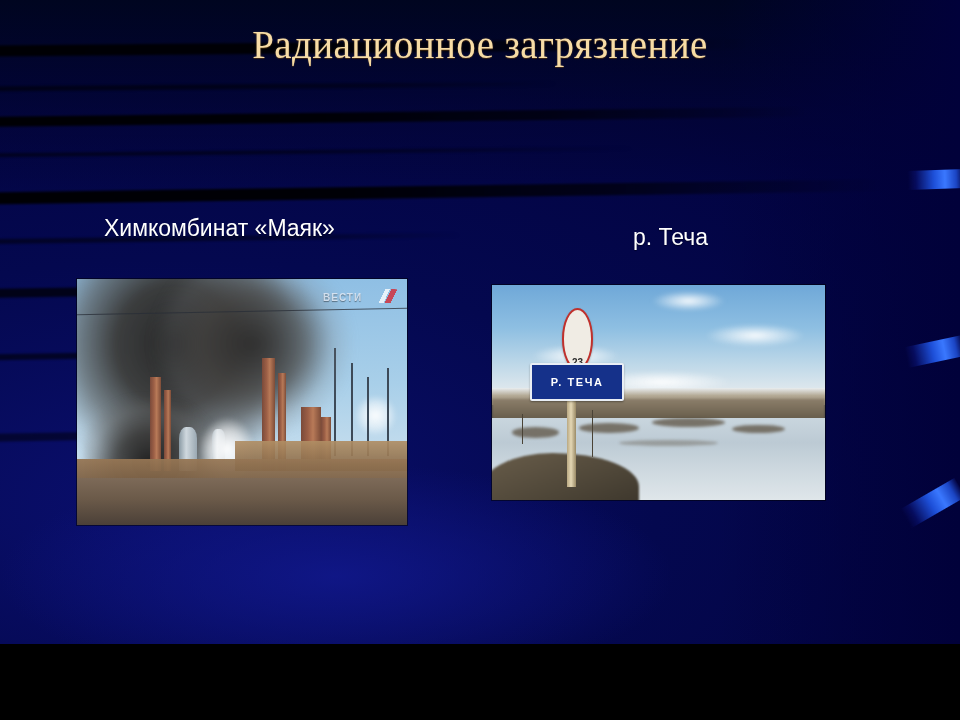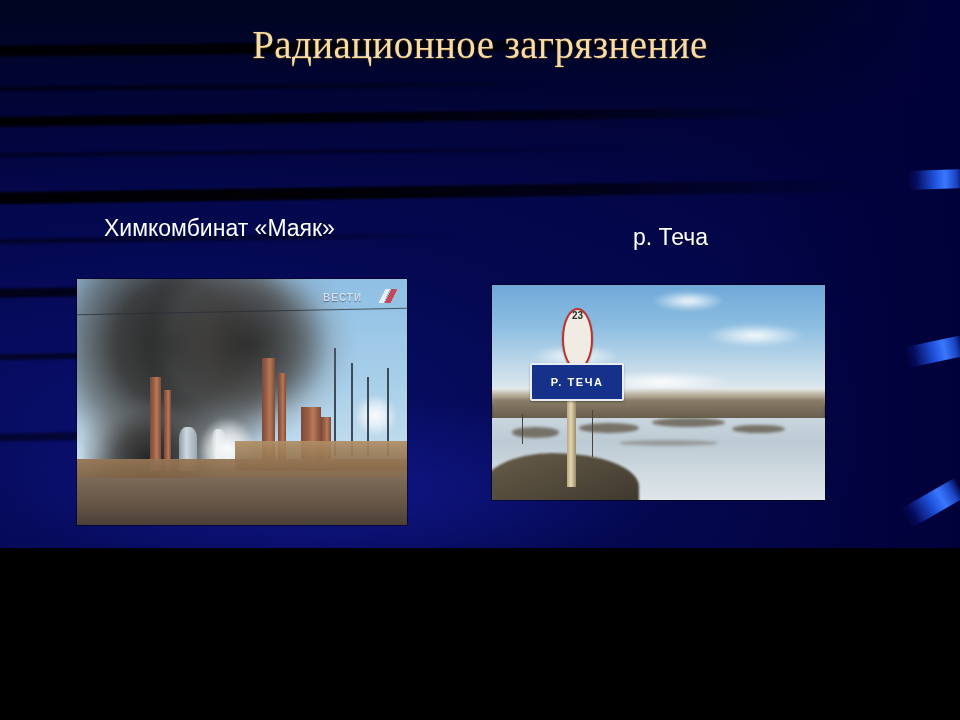--- a/index.html
+++ b/index.html
@@ -4,21 +4,21 @@
 <title>Радиационное загрязнение</title>
 <style>
   html, body {
     margin: 0;
     padding: 0;
     background: #000;
   }
   .slide {
     position: relative;
     width: 960px;
-    height: 548px;
+    height: 644px;
     overflow: hidden;
     font-family: "Liberation Sans", sans-serif;
     background: #00004d;
   }
 
   
   .bg-base {
     position: absolute;
     inset: 0;
     background:
@@ -311,21 +311,21 @@
     white-space: nowrap;
   }
   .rp-roundsign {
     position: absolute;
     left: 21%; top: 10.5%;
     width: 8.2%; height: 27%;
     border-radius: 50%;
     background: #f0ece4;
     border: 2.5px solid #c0302c;
     display: flex;
-    align-items: flex-start;
+    align-items: flex-end;
     justify-content: center;
     box-shadow: 0 1px 2px rgba(0,0,0,0.3);
   }
   .rp-roundsign-text {
     color: #2b2b2b;
     font-family: "Liberation Sans", sans-serif;
     font-size: 10px;
     font-weight: 700;
   }
   .rp-stake {

